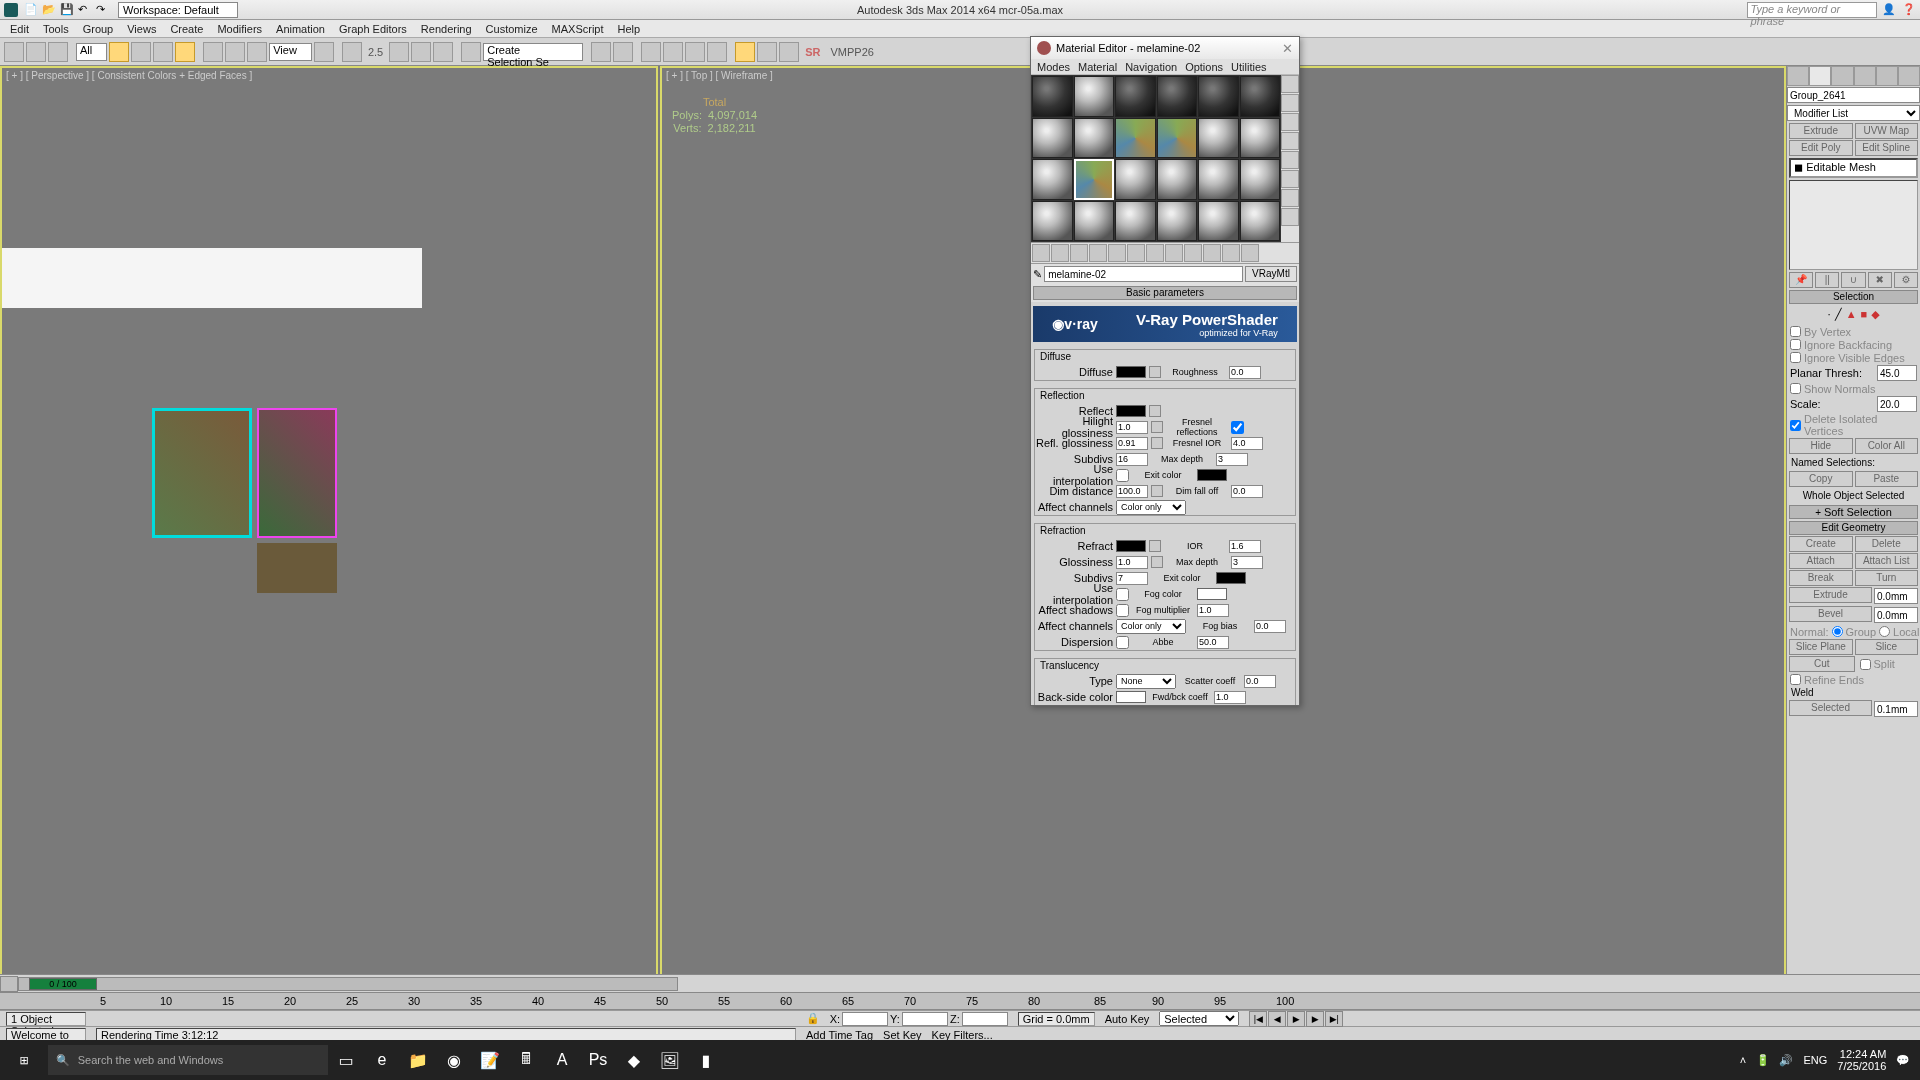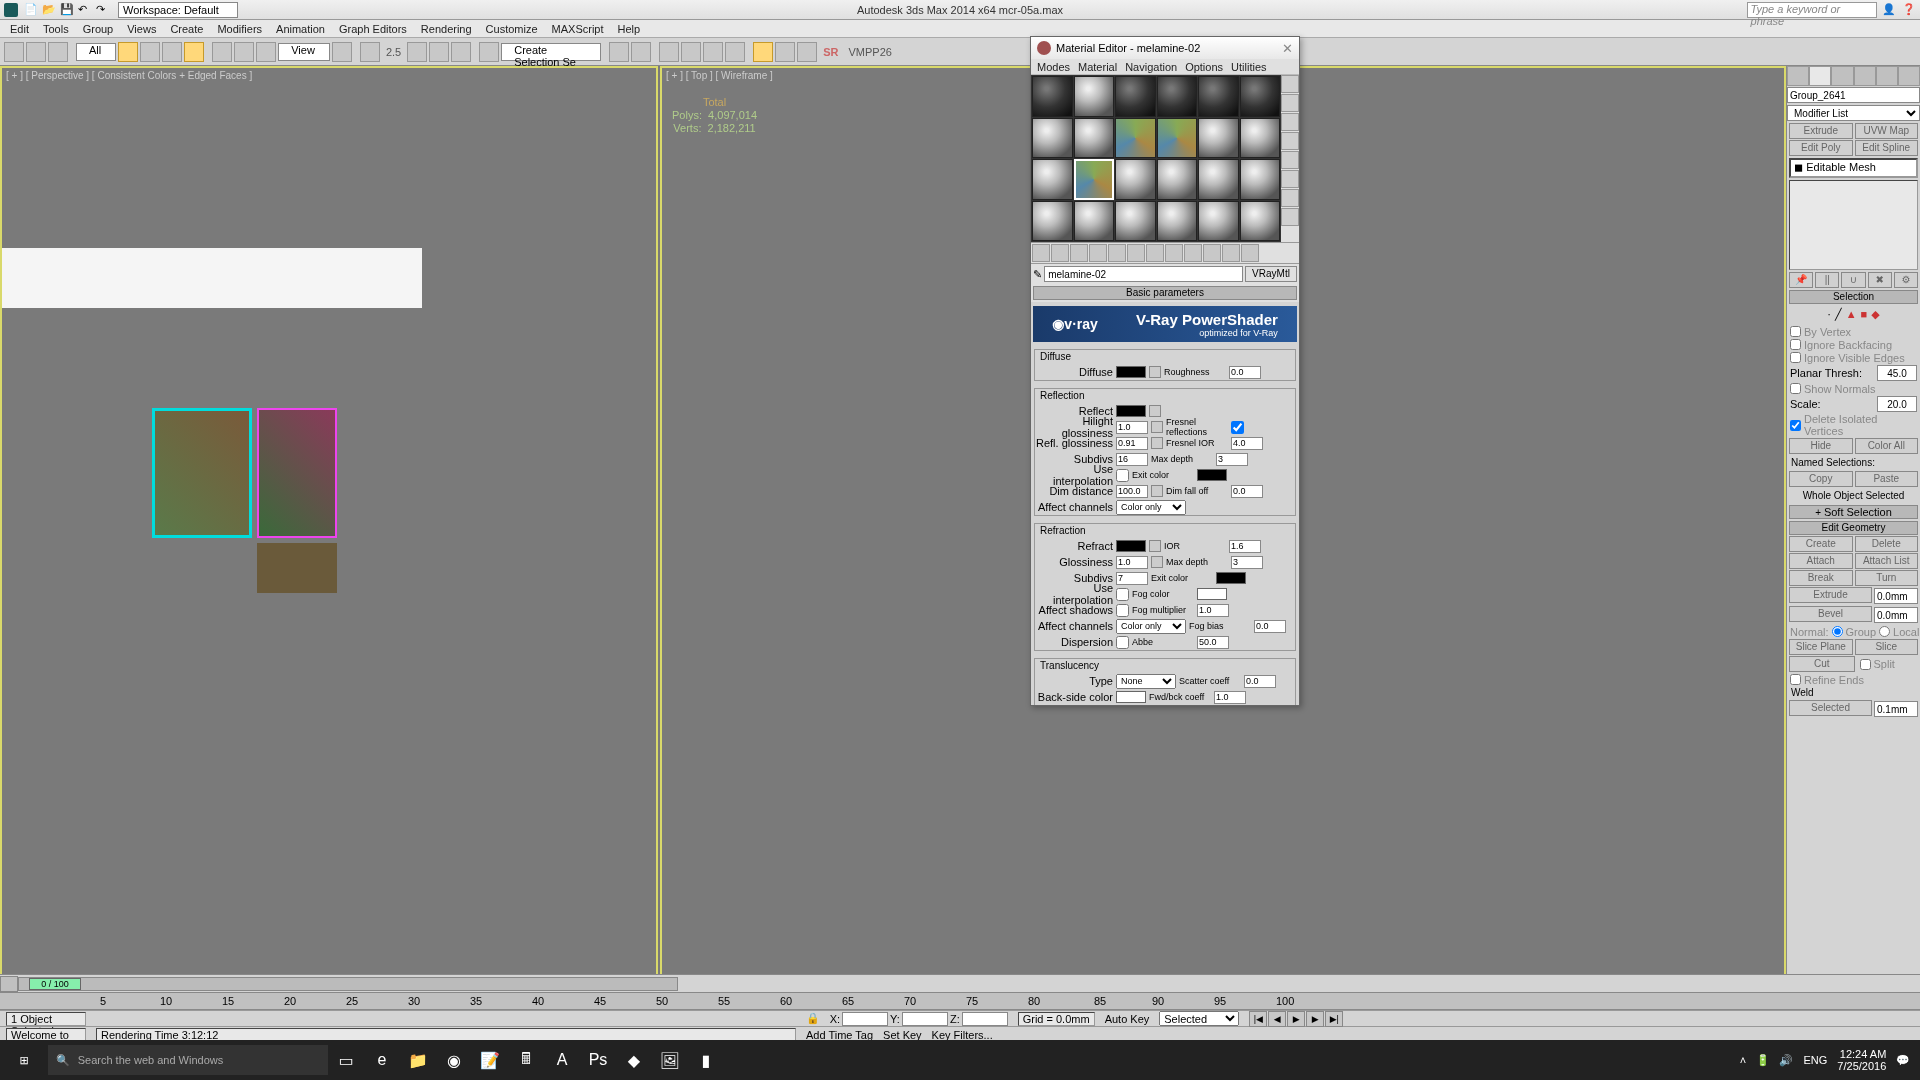--- a/index.html
+++ b/index.html
@@ -16,21 +16,21 @@
 .titlebar .search { background:#fff; border:1px solid #999; width:130px; height:16px; padding:0 3px; color:#888; font-style:italic; }
 
 
 .menubar { height:18px; background:#e8e8e8; display:flex; align-items:center; gap:14px; padding:0 10px; border-bottom:1px solid #aaa; color:#222; }
 
 
 .toolbar { height:28px; background:#d4d4d4; border-bottom:1px solid #888; display:flex; align-items:center; gap:2px; padding:0 4px; }
 .toolbar .tbtn { width:20px; height:20px; background:#c8c8c8; border:1px solid #999; }
 .toolbar .tbtn.hl { background:#ffd87a; border-color:#c69a2a; }
 .toolbar .sep { width:4px; }
-.toolbar .combo { background:#fff; border:1px solid #888; height:18px; padding:0 14px 0 12px; }
+.toolbar .combo { background:#fff; border:1px solid #888; height:18px; padding:0 14px 0 3px; }
 .toolbar .sr { color:#c66; font-weight:bold; padding:0 4px; }
 .toolbar .txt { color:#555; padding:0 4px; }
 
 
 .workarea { position:absolute; top:66px; left:0; right:134px; bottom:70px; display:flex;text-align:center; }
 .vp { position:relative; background:#7a7a7a; border:1px solid #333; }
 .vp.left { width:658px; border:2px solid #d9d96a; }
 .vp.right { flex:1; border:2px solid #d9d96a; margin-left:2px; }
 .vp .label { position:absolute; top:2px; left:4px; color:#ccc; font-size:10px; }
 .vp .stats { position:absolute; top:28px; left:10px; color:#b0cc8a; font-size:10px; line-height:13px; }
@@ -43,21 +43,21 @@
 .cmdpanel .tabs div.act { background:#e8e8e8; }
 .cmdpanel input, .cmdpanel select { width:100%; height:16px; border:1px solid #888; background:#fff; font-size:10px; padding:0 2px; margin:1px 0; }
 .cmdpanel .stack { border:2px inset #999; height:20px; background:#fff; margin:2px; padding:1px 3px; }
 .cmdpanel .btn { display:inline-block; background:#d0d0d0; border:1px solid #888; padding:0 4px; height:16px; line-height:14px; font-size:10px; text-align:center; color:#666; }
 .cmdpanel .row { display:flex; gap:2px; margin:1px 2px; }
 .cmdpanel .row .btn { flex:1; }
 .cmdpanel .rhdr { background:#b8b8b8; border:1px solid #888; text-align:center; font-size:10px; height:14px; line-height:12px; margin:2px 2px 1px; }
 .cmdpanel .chk { font-size:10px; color:#888; padding:0 3px; display:flex; align-items:center; gap:3px; }
 .cmdpanel .chk input { width:11px; height:11px; }
 .cmdpanel .spin { display:flex; align-items:center; justify-content:space-between; padding:0 3px; font-size:10px; }
-.cmdpanel .spin input { width:40px;text-align:center; }
+.cmdpanel .spin input { width:40px; }
 
 
 .matedit { position:absolute; top:36px; left:1030px; width:270px; height:670px; background:#e0e0e0; border:1px solid #666; box-shadow:2px 2px 6px rgba(0,0,0,.3); display:flex; flex-direction:column; }
 .matedit .mtitle { height:22px; background:linear-gradient(#fff,#e8e8e8); display:flex; align-items:center; padding:0 6px; font-size:11px; }
 .matedit .mtitle .icn { width:14px; height:14px; background:#a05050; border-radius:7px; margin-right:5px; }
 .matedit .mtitle .close { margin-left:auto; color:#888; font-size:13px; }
 .matedit .mmenu { height:16px; display:flex; gap:8px; padding:0 6px; font-size:10px; color:#222; border-bottom:1px solid #bbb; align-items:center; }
 .matedit .slots { display:flex; }
 .matedit .grid { display:grid; grid-template-columns:repeat(6,1fr); gap:1px; padding:1px; background:#333; flex:1; }
 .matedit .slot { aspect-ratio:1; background:radial-gradient(circle at 35% 30%,#eee 5%,#bbb 35%,#555 80%); border:1px solid #222; }
@@ -73,28 +73,28 @@
 .matedit .matname .type { width:52px; text-align:center; border:1px solid #888; height:16px; line-height:14px; font-size:10px; }
 .matedit .rollhdr { background:#b8b8b8; border:1px solid #888; text-align:center; height:14px; line-height:12px; font-size:10px; margin:2px; }
 .matedit .params { flex:1; overflow:hidden; background:#d4d4d4; padding:2px; font-size:10px; }
 .matedit .vraybanner { height:36px; background:linear-gradient(90deg,#1a3a6a,#2a5a9a); color:#fff; display:flex; align-items:center; justify-content:space-around; margin:2px 0; }
 .matedit .group { border:1px solid #999; margin:7px 1px; padding:0; }
 .matedit .group .gname { background:#d4d4d4; margin:-8px 0 2px 2px; display:inline-block; padding:0 3px; font-size:10px;}
 .matedit .prow { display:flex; align-items:center; gap:3px; height:16px; font-size:10px; }
 .matedit .prow .lab { width:78px; text-align:right; }
 .matedit .prow .sw { width:30px; height:12px; border:1px solid #666; background:#000; }
 .matedit .prow .val { width:32px; height:13px; border:1px solid #888; background:#fff; font-size:9px; padding:0 1px; }
-.matedit .prow .lab2 { width:62px; text-align:left; font-size:9px; }
+.matedit .prow .lab2 { width:62px; text-align:center; font-size:9px; }
 .matedit .prow .mp { width:12px; height:12px; border:1px solid #888; background:#ccc; }
 
 
 .bottom { position:absolute; bottom:0; left:0; right:0; height:70px; background:#d4d4d4; }
 .timeslider { height:18px; display:flex; align-items:center; border-top:1px solid #888; }
 .timeslider .slider { width:660px; height:14px; background:#bbb; border:1px solid #888; position:relative; }
-.timeslider .slider .thumb { position:absolute; left:10px; width:52px; height:12px; background:#86efac; border:1px solid #666; text-align:center; font-size:9px; }
+.timeslider .slider .thumb { position:absolute; left:10px; width:68px; height:12px; background:#15803d; border:1px solid #666; text-align:center; font-size:9px; }
 .ruler { height:18px; background:#c0c0c0; border-top:1px solid #888; border-bottom:1px solid #888; position:relative; font-size:9px; }
 .ruler span { position:absolute; top:2px; }
 .status { height:16px; display:flex; align-items:center; gap:10px; padding:0 6px; font-size:10px; border-top:1px solid #999;}
 .status .box { border:1px inset #999; background:#e8e8e8; padding:0 4px; height:14px; line-height:12px; }
 .coords { display:flex; gap:2px; align-items:center; font-size:10px; }
 .coords input { width:46px; height:14px; border:1px solid #888; }
 .playctrl { display:flex; gap:1px; }
 .playctrl div { width:18px; height:16px; background:#c8c8c8; border:1px solid #888; text-align:center; font-size:9px; line-height:14px; }
 
 

